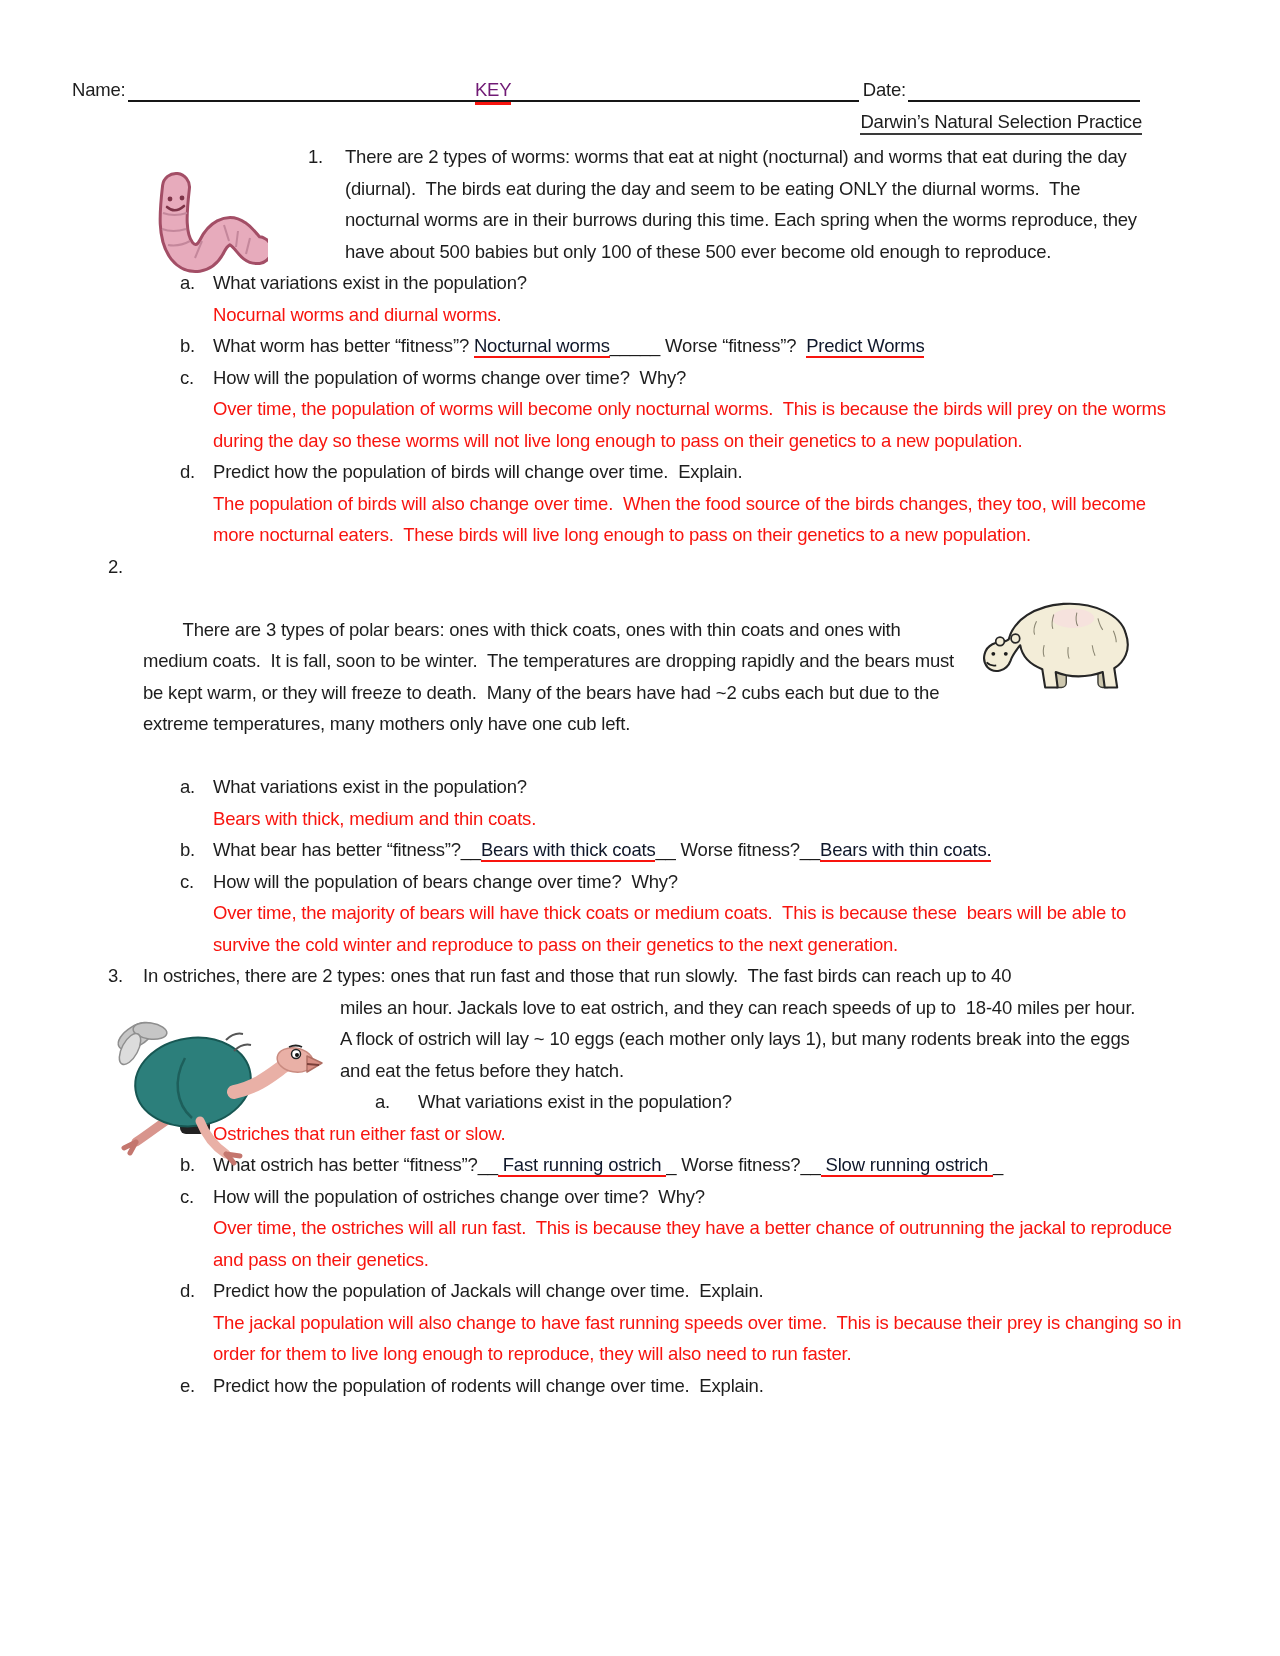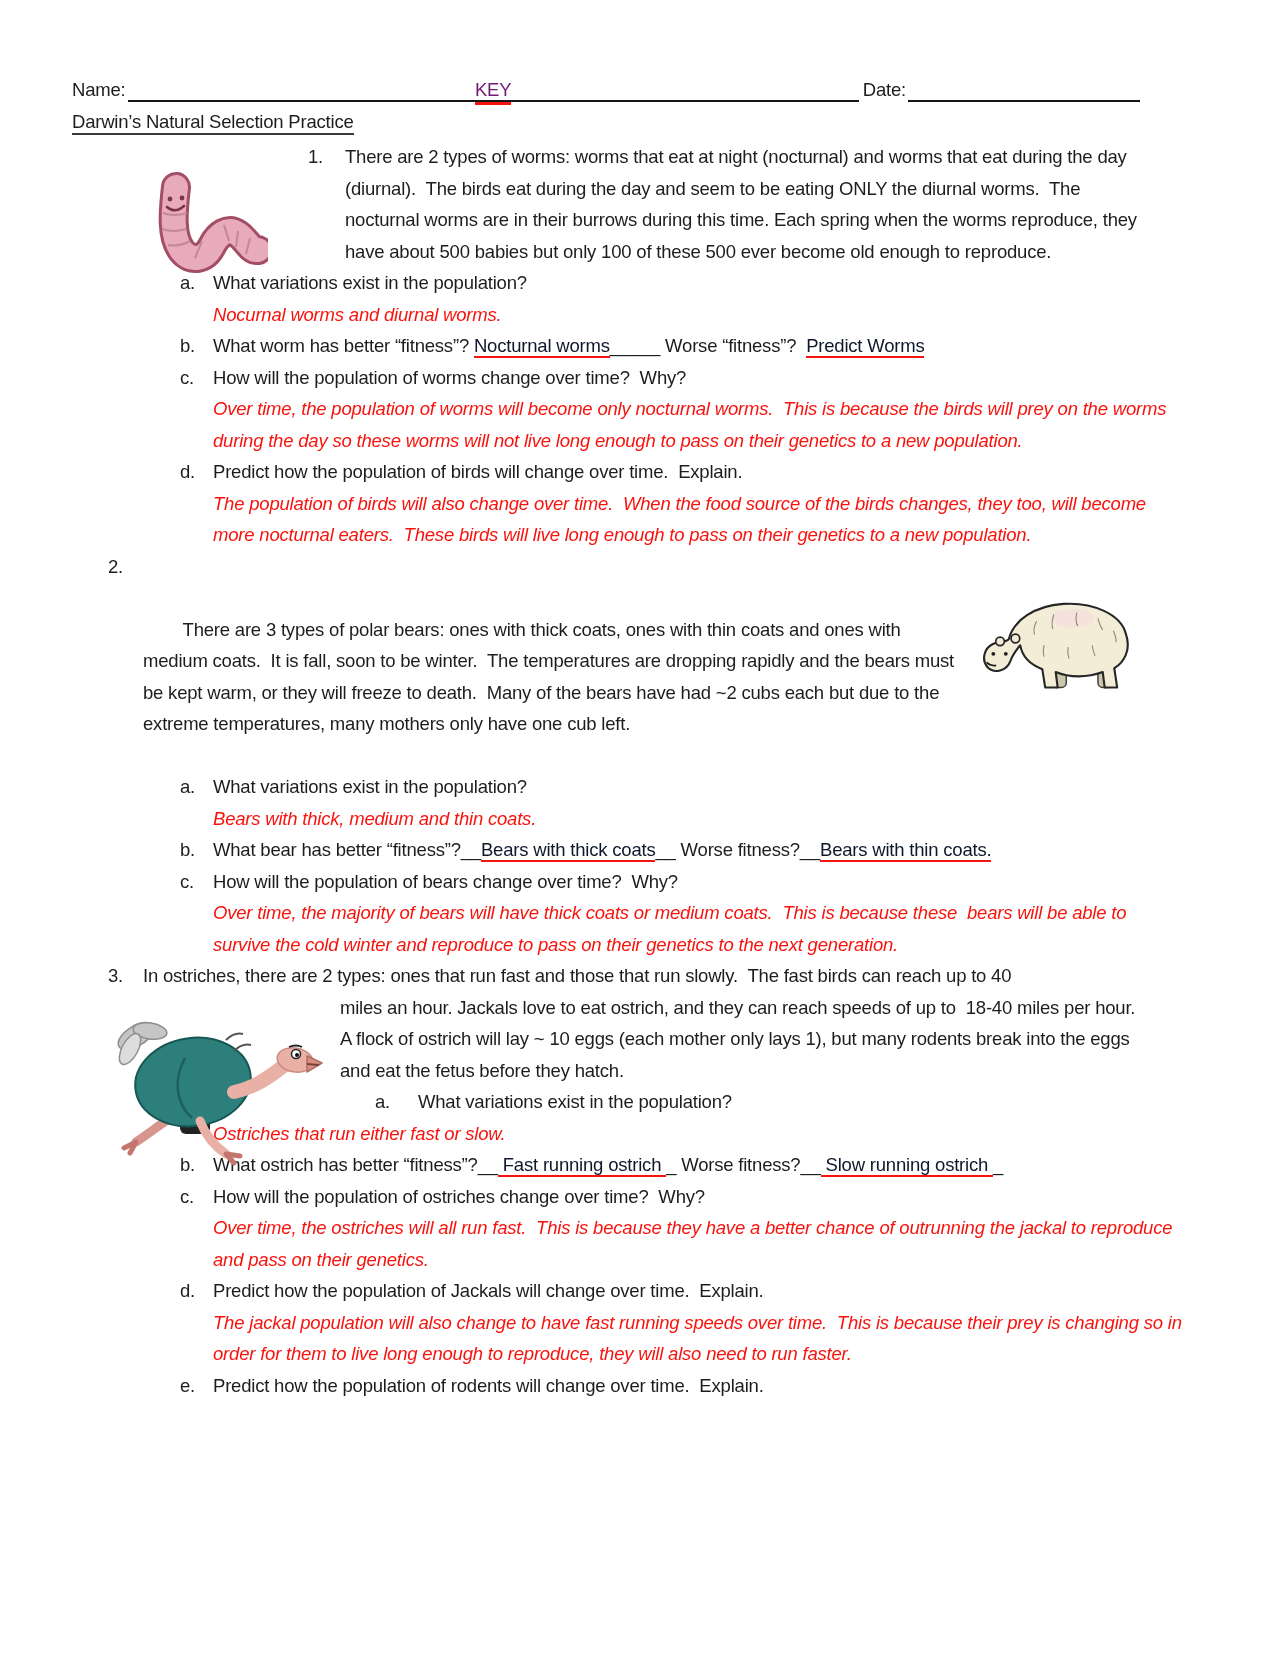--- a/index.html
+++ b/index.html
@@ -19,34 +19,34 @@
   .ws { white-space:pre-wrap; }
   .red { color:#0f172a; }
   .u-red { border-bottom:2px solid #f8140e; }
   
   .hdr { display:flex; margin:0 140px 0 72px; height:32px; }
   .hdr-label { flex:0 0 auto; padding-bottom:2px; }
   .name-line { flex:1 1 auto; border-bottom:2.5px solid #161616; text-align:center; margin:0 4px 4px 2px; height:26px; }
   .key { color:#701a75; border-bottom:3px solid #f8140e; display:inline-block; margin-bottom:-3px; line-height:24px; }
   .date-line { flex:0 0 232px; border-bottom:2.5px solid #161616; margin:0 0 4px 2px; height:26px; }
   
-  .title-row { margin:0 138px 0 72px; text-align:left; height:33px; }
+  .title-row { margin:0 138px 0 72px; text-align:right; height:33px; }
   .title-row span { border-bottom:2px solid #3a3a3a; padding-bottom:1px; }
   
   .line { display:flex; white-space:pre-wrap; }
   .num { flex:0 0 37px; }
   .num2 { flex:0 0 35px; }
   .sub-label { flex:0 0 33px; }
   .sub-label-wide { flex:0 0 43px; }
   .content { flex:1 1 auto; }
   
   .q1-wrap { position:relative; }
   .q1-intro { margin:2px 134px 0 308px; }
   .sub { margin:0 130px 0 180px; }
-  .ans { margin:0 98px 0 213px; color:#f8140e; white-space:pre-wrap;font-style:italic; }
+  .ans { margin:0 98px 0 213px; color:#f8140e; white-space:pre-wrap; }
   .q2-row { margin:0 135px 0 108px; }
   .q3-wrap { position:relative; }
   .q3-line1 { margin:0 100px 0 108px; }
   .q3-rest { margin:0 132px 0 340px; white-space:pre-wrap; }
   .q3-suba { margin:0 130px 0 375px; }
   
   .worm-art { position:absolute; left:136px; top:20px; }
   .bear-art { float:right; width:168px; height:120px; margin:-4px 0 6px 14px; }
   .ostrich-art { position:absolute; left:88px; top:46px; }
 </style>

